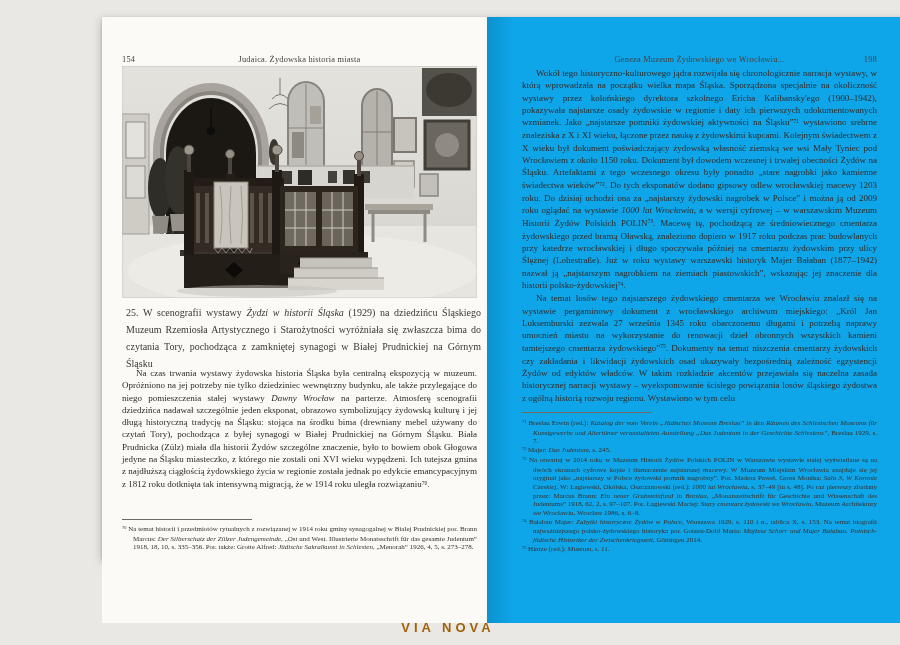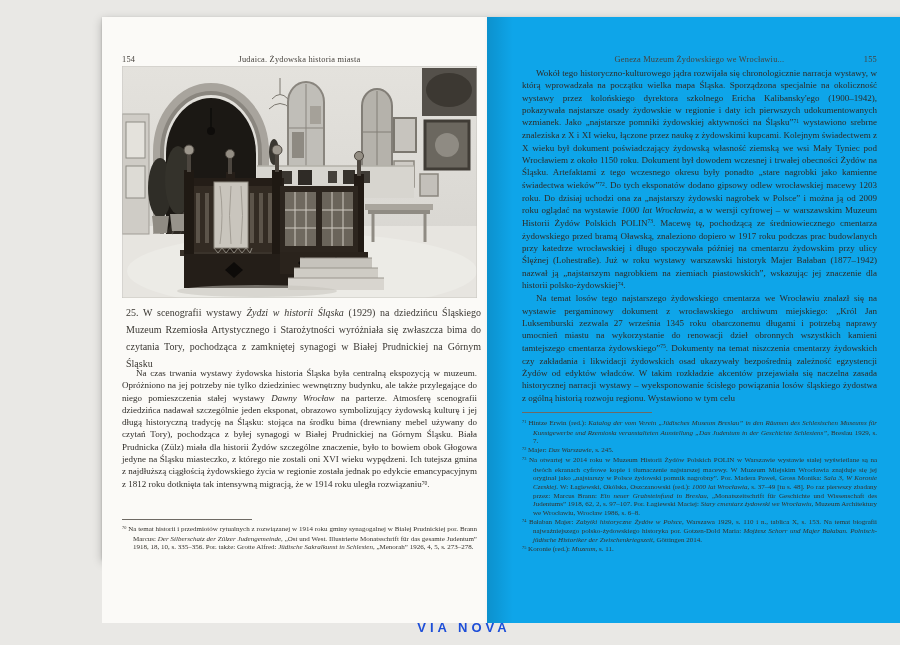--- a/index.html
+++ b/index.html
@@ -56,23 +56,23 @@
     font-size:7px;line-height:8.7px;text-align:justify;color:#35322c;
     padding-left:11px;text-indent:-11px;margin:0;
   }
   .page-left  .footnote-block{position:absolute;left:20px;top:508px;width:355px;}
   .page-right .footnote-block{position:absolute;left:35px;top:402px;width:355px;}
 
   .seg-i{font-style:italic;}
   .seg-sup{font-size:0.62em;position:relative;top:-0.38em;}
 
   .watermark{
-    position:absolute;left:394px;top:620px;width:140px;text-align:center;
+    position:absolute;left:378px;top:620px;width:140px;text-align:center;
     font-family:"Liberation Sans","DejaVu Sans",sans-serif;
-    font-size:13px;letter-spacing:4px;color:#1d4ed8;font-weight:bold;
+    font-size:13px;letter-spacing:4px;color:#a16207;font-weight:bold;
   }
 </style>
 </head>
 <body>
 
 <div class="stage">
   <div class="spread">
 
     <section class="page page-left">
       <header class="pg-header col">
@@ -221,34 +221,34 @@
 
       <div class="fn-rule"></div>
       <div class="footnote-block">
         <p class="footnote"><span class="seg-sup">70</span><span> Na temat historii i przedmiotów rytualnych z rozwiązanej w 1914 roku gminy synagogalnej w Białej Prudnickiej por. Brann Marcus: </span><span class="seg-i">Der Silberschatz der Zülzer Judengemeinde</span><span>, „Ost und West. Illustrierte Monatsschrift für das gesamte Judentum” 1918, 18, 10, s. 335–356. Por. także: Grotte Alfred: </span><span class="seg-i">Jüdische Sakralkunst in Schlesien</span><span>, „Menorah” 1926, 4, 5, s. 273–278.</span></p>
       </div>
     </section>
 
     <section class="page page-right">
       <header class="pg-header col">
         <span class="running-title">Geneza Muzeum Żydowskiego we Wrocławiu...</span>
-        <span class="pg-num-right">155</span>
+        <span class="pg-num-right">198</span>
       </header>
 
       <div class="textflow">
         <p class="body-text"><span>Wokół tego historyczno-kulturowego jądra rozwijała się chronologicznie narracja wystawy, w którą wprowadzała na początku wielka mapa Śląska. Sporządzona specjalnie na okoliczność wystawy przez kolońskiego dyrektora szkolnego Ericha Kalibansky'ego (1900–1942), pokazywała najstarsze osady żydowskie w regionie i daty ich pierwszych udokumentowanych wzmianek. Jako „najstarsze pomniki żydowskiej aktywności na Śląsku”</span><span class="seg-sup">71</span><span> wystawiono srebrne znaleziska z X i XI wieku, łączone przez naukę z żydowskimi kupcami. Kolejnym świadectwem z X wieku był dokument poświadczający żydowską własność ziemską we wsi Mały Tyniec pod Wrocławiem z około 1150 roku. Dokument był dowodem wczesnej i trwałej obecności Żydów na Śląsku. Artefaktami z tego wczesnego okresu były ponadto „stare nagrobki jako kamienne świadectwa wieków”</span><span class="seg-sup">72</span><span>. Do tych eksponatów dodano gipsowy odlew wrocławskiej macewy 1203 roku. Do dzisiaj uchodzi ona za „najstarszy żydowski nagrobek w Polsce” i można ją od 2009 roku oglądać na wystawie </span><span class="seg-i">1000 lat Wrocławia</span><span>, a w wersji cyfrowej – w warszawskim Muzeum Historii Żydów Polskich POLIN</span><span class="seg-sup">73</span><span>. Macewę tę, pochodzącą ze średniowiecznego cmentarza żydowskiego przed bramą Oławską, znaleziono dopiero w 1917 roku podczas prac budowlanych przy katedrze wrocławskiej i długo spoczywała później na cmentarzu żydowskim przy ulicy Ślężnej (Lohestraße). Już w roku wystawy warszawski historyk Majer Bałaban (1877–1942) nazwał ją „najstarszym nagrobkiem na ziemiach piastowskich”, wskazując jej znaczenie dla historii polsko-żydowskiej</span><span class="seg-sup">74</span><span>.</span></p>
         <p class="body-text"><span>Na temat losów tego najstarszego żydowskiego cmentarza we Wrocławiu znalazł się na wystawie pergaminowy dokument z wrocławskiego archiwum miejskiego: „Król Jan Luksemburski zezwala 27 września 1345 roku obarczonemu długami i potrzebą naprawy umocnień miastu na wykorzystanie do renowacji dzieł obronnych wszystkich kamieni tamtejszego cmentarza żydowskiego”</span><span class="seg-sup">75</span><span>. Dokumenty na temat niszczenia cmentarzy żydowskich czy zakładania i likwidacji żydowskich osad ukazywały bezpośrednią zależność egzystencji Żydów od edyktów władców. W takim rozkładzie akcentów przejawiała się naczelna zasada historycznej narracji wystawy – wyeksponowanie ścisłego powiązania losów śląskiego żydostwa z ogólną historią rozwoju regionu. Wystawiono w tym celu</span></p>
       </div>
 
       <div class="fn-rule"></div>
       <div class="footnote-block">
-        <p class="footnote"><span class="seg-sup">71</span><span> Hintze Erwin (red.): </span><span class="seg-i">Katalog der vom Verein „Jüdisches Museum Breslau” in den Räumen des Schlesischen Museums für Kunstgewerbe und Rzemiosła veranstalteten Ausstellung „Das Judentum in der Geschichte Schlesiens”</span><span>, Breslau 1929, s. 7.</span></p>
-        <p class="footnote"><span class="seg-sup">72</span><span> Majer: </span><span class="seg-i">Das Warszawie</span><span>, s. 245.</span></p>
+        <p class="footnote"><span class="seg-sup">71</span><span> Breslau Erwin (red.): </span><span class="seg-i">Katalog der vom Verein „Jüdisches Museum Breslau” in den Räumen des Schlesischen Museums für Kunstgewerbe und Altertümer veranstalteten Ausstellung „Das Judentum in der Geschichte Schlesiens”</span><span>, Breslau 1929, s. 7.</span></p>
+        <p class="footnote"><span class="seg-sup">72</span><span> Majer: </span><span class="seg-i">Das Judentum</span><span>, s. 245.</span></p>
         <p class="footnote"><span class="seg-sup">73</span><span> Na otwartej w 2014 roku w Muzeum Historii Żydów Polskich POLIN w Warszawie wystawie stałej wyświetlane są na dwóch ekranach cyfrowe kopie i tłumaczenie najstarszej macewy. W Muzeum Miejskim Wrocławia znajduje się jej oryginał jako „najstarszy w Polsce żydowski pomnik nagrobny”. Por. Madera Paweł, Gross Monika: </span><span class="seg-i">Sala 3, W Koronie Czeskiej</span><span>. W: Łagiewski, Okólska, Oszczanowski (red.): </span><span class="seg-i">1000 lat Wrocławia</span><span>, s. 37–49 [tu s. 48]. Po raz pierwszy zbadany przez: Marcus Brann: </span><span class="seg-i">Ein neuer Grabsteinfund in Breslau</span><span>, „Monatszeitschrift für Geschichte und Wissenschaft des Judentums” 1918, 62, 2, s. 97–107. Por. Łagiewski Maciej: </span><span class="seg-i">Stary cmentarz żydowski we Wrocławiu</span><span>, Muzeum Architektury we Wrocławiu, Wrocław 1986, s. 6–8.</span></p>
         <p class="footnote"><span class="seg-sup">74</span><span> Bałaban Majer: </span><span class="seg-i">Zabytki historyczne Żydów w Polsce</span><span>, Warszawa 1929, s. 110 i n., tablica X, s. 153. Na temat biografii najważniejszego polsko-żydowskiego historyka por. Gotzen-Dold Maria: </span><span class="seg-i">Mojżesz Schorr und Majer Bałaban. Polnisch-jüdische Historiker der Zwischenkriegszeit</span><span>, Göttingen 2014.</span></p>
-        <p class="footnote"><span class="seg-sup">75</span><span> Koronie (red.): </span><span class="seg-i">Muzeum</span><span>, s. 11.</span></p>
+        <p class="footnote"><span class="seg-sup">75</span><span> Hintze (red.): </span><span class="seg-i">Muzeum</span><span>, s. 11.</span></p>
       </div>
     </section>
 
   </div>
 
   <div class="watermark">VIA NOVA</div>
 </div>
 
 </body></html>

